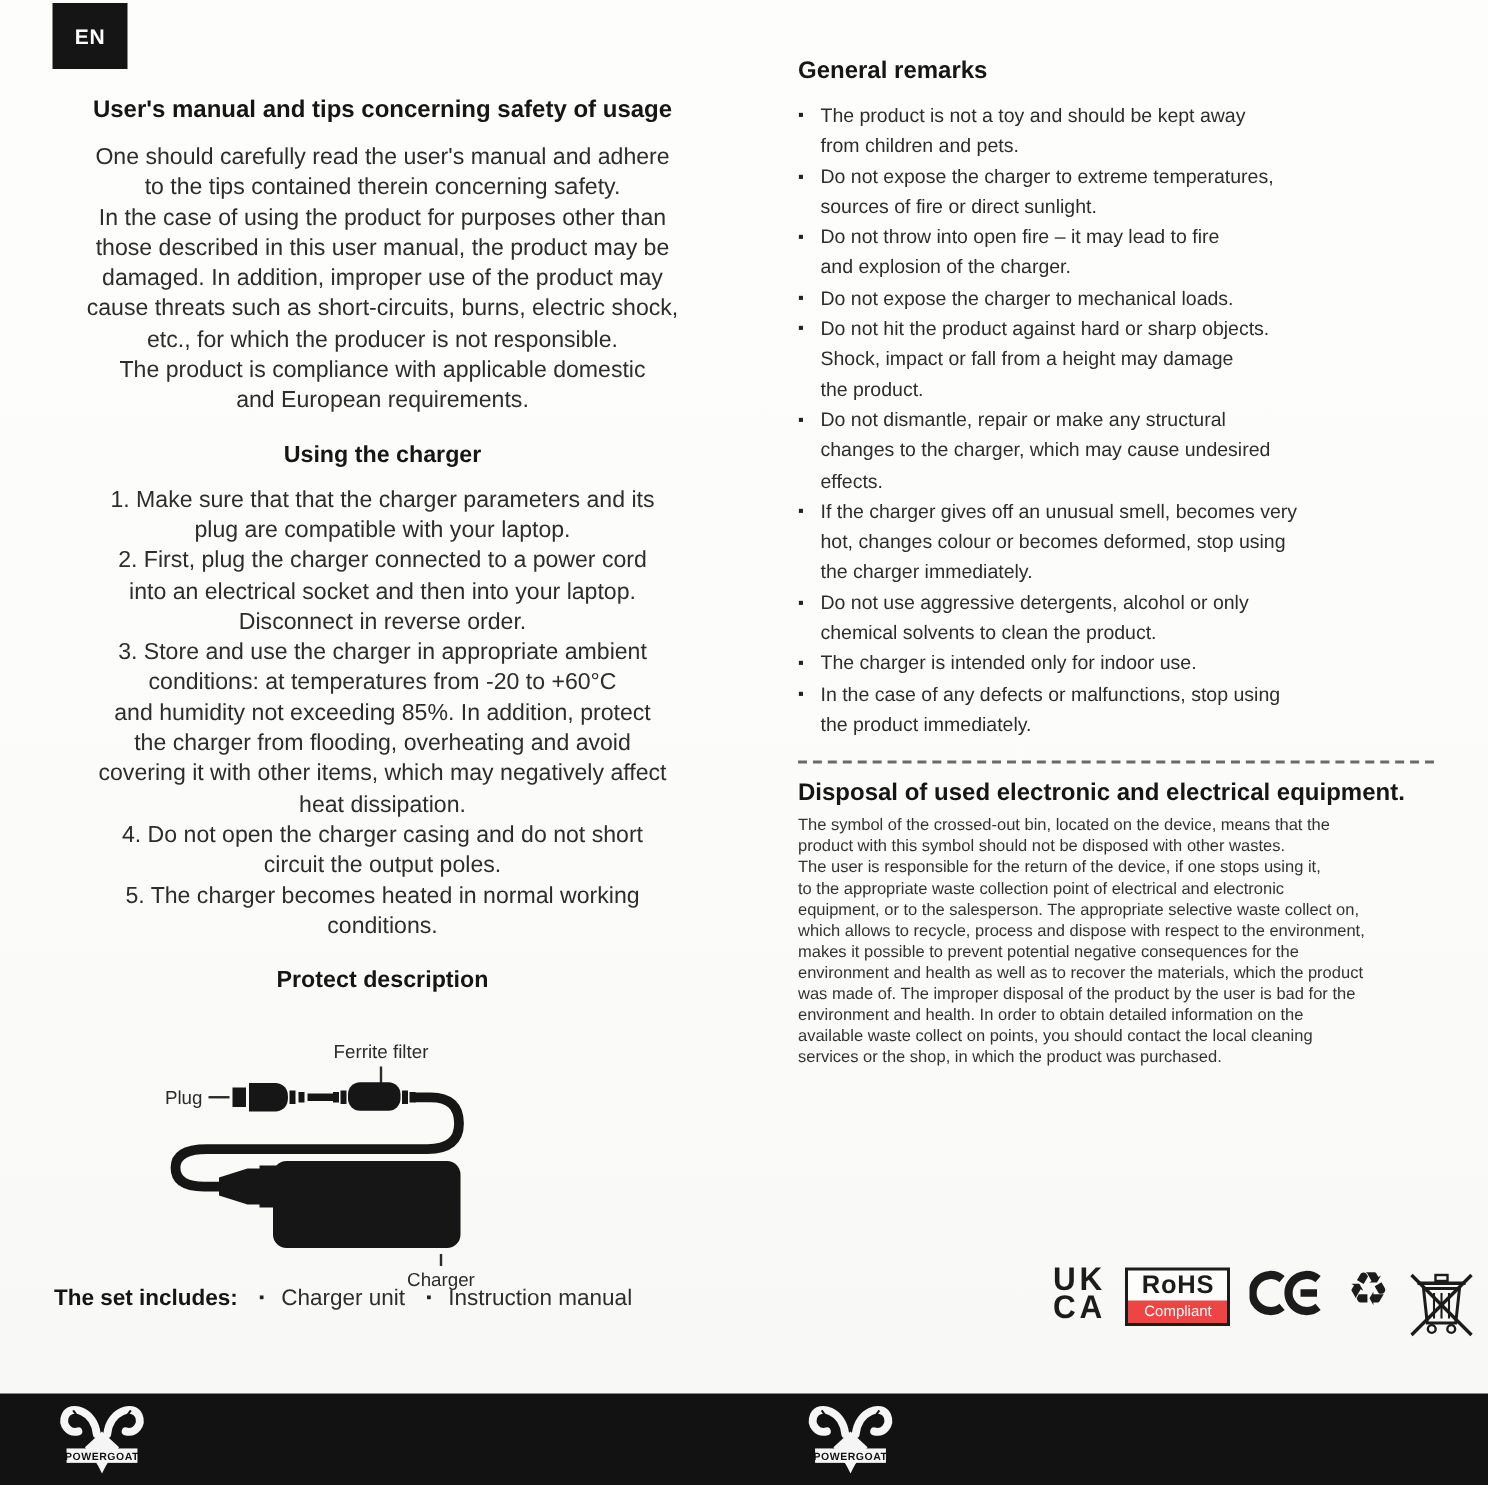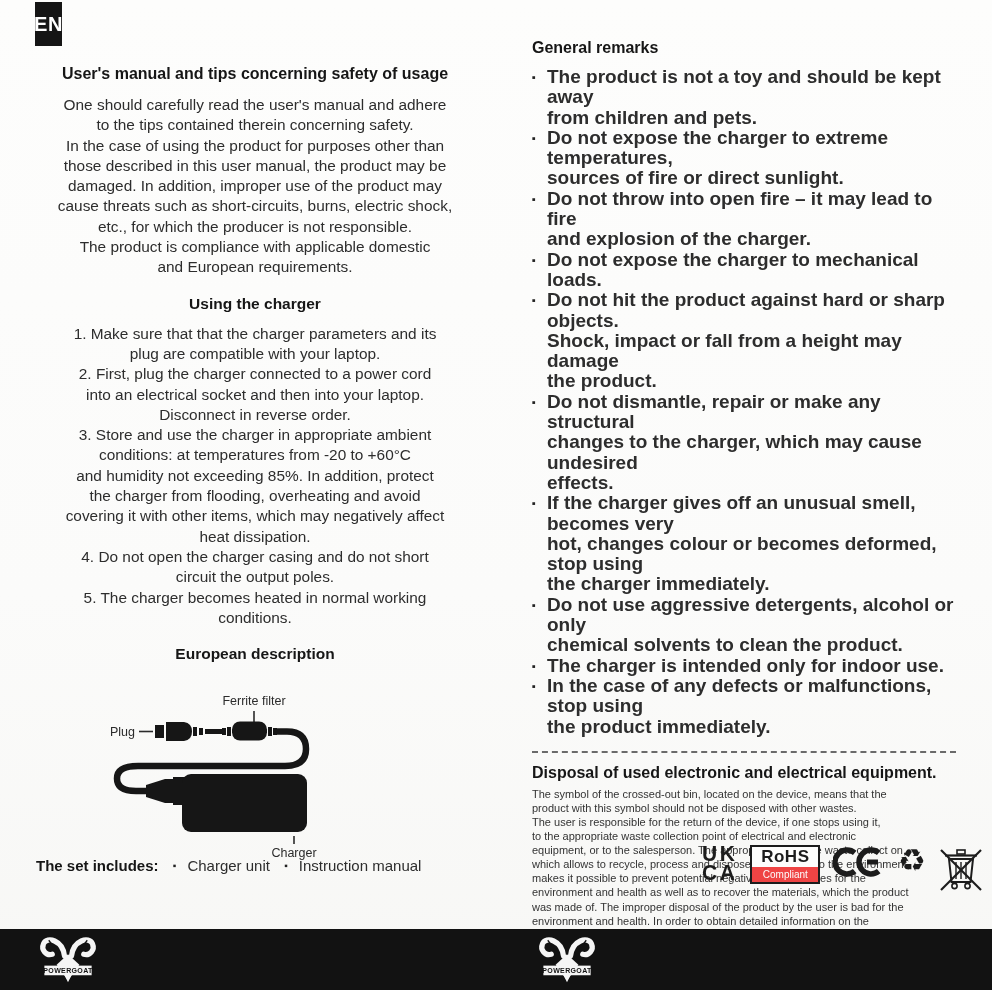--- a/index.html
+++ b/index.html
@@ -10,42 +10,41 @@
   .page{
     position:relative;
     width:992px;height:990px;
     background:linear-gradient(180deg,#fdfdfc 0%,#fbfbfa 60%,#f7f7f5 100%);
     overflow:hidden;
     color:#2c2c2c;
   }
   
   .lang-badge{
     position:absolute;left:35px;top:2px;
-    width:27px;height:44px;
+    width:50px;height:44px;
     background:#151515;color:#ffffff;
     display:flex;align-items:center;justify-content:center;
-    font-size:20px;font-weight:bold;letter-spacing:.5px;
+    font-size:14px;font-weight:bold;letter-spacing:.5px;
   }
   
   .col-left{position:absolute;left:36px;top:64px;width:438px;text-align:center;}
   .col-right{position:absolute;left:532px;top:38px;width:428px;}
   h1.sec{font-size:16px;font-weight:bold;color:#161616;margin:0 0 11px 0;line-height:20px;}
   h2.sec{font-size:15.5px;font-weight:bold;color:#161616;margin:16px 0 10px 0;line-height:20px;}
   .body-text{
     font-size:15.4px;line-height:20.3px;color:#2d2d2d;
     white-space:pre-line;margin:0;
   }
   
   ul.remarks{list-style:none;margin:9px 0 0 0;padding:0;}
   ul.remarks li{
     position:relative;
     padding-left:15px;
-    font-size:19px;line-height:20.3px;color:#2d2d2d;
+    font-size:13px;line-height:20.3px;color:#2d2d2d;
     white-space:pre-line;
-    font-weight:bold;
   }
   ul.remarks li::before{
     content:"▪";
     position:absolute;left:0;top:0;
     font-size:11px;line-height:20.3px;color:#222;
   }
   .dashed-sep{
     border:none;border-top:2px dashed #6a6a6a;
     margin:14px 0 0 0;width:424px;
   }
@@ -123,21 +122,21 @@
 conditions: at temperatures from -20 to +60°C
 and humidity not exceeding 85%. In addition, protect
 the charger from flooding, overheating and avoid
 covering it with other items, which may negatively affect
 heat dissipation.
 4. Do not open the charger casing and do not short
 circuit the output poles.
 5. The charger becomes heated in normal working
 conditions.</p>
 
-    <h2 class="sec">European description</h2>
+    <h2 class="sec">Protect description</h2>
 
     <div class="diagram">
       <svg width="360" height="200" viewBox="0 0 360 200">
 
         <text x="200" y="31" font-size="12.5" fill="#2b2b2b" text-anchor="middle">Ferrite filter</text>
         <line x1="200" y1="37" x2="200" y2="48" stroke="#2b2b2b" stroke-width="1.6"></line>
         <text x="81" y="62" font-size="12.5" fill="#2b2b2b" text-anchor="end">Plug</text>
         <line x1="85" y1="57.5" x2="99" y2="57.5" stroke="#2b2b2b" stroke-width="1.6"></line>
 
         <rect x="101" y="51" width="9" height="13" fill="#161616"></rect>

